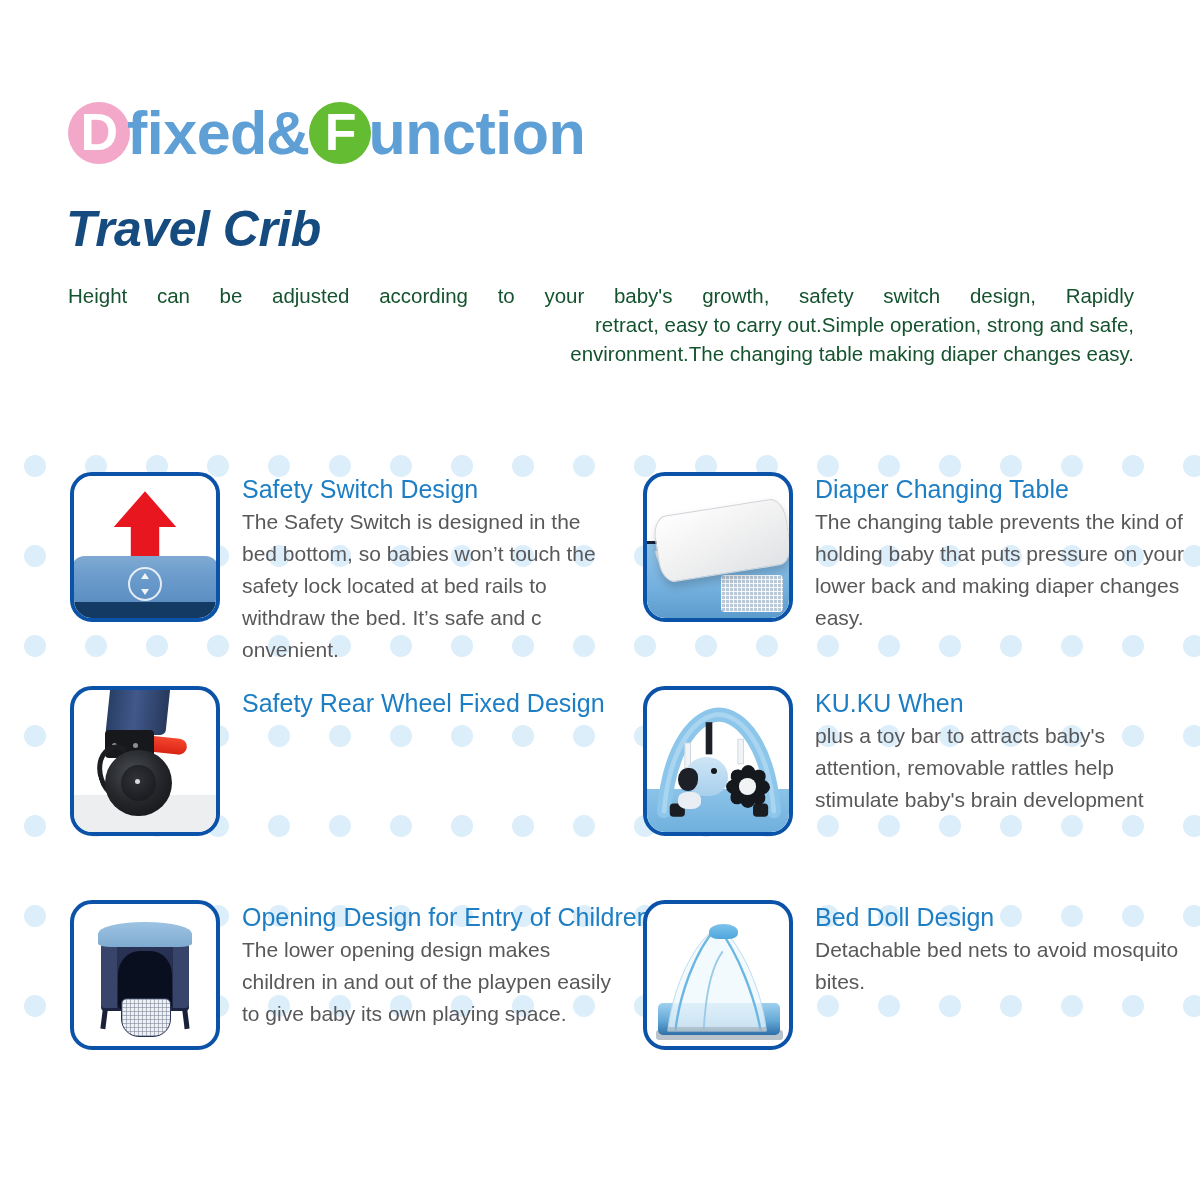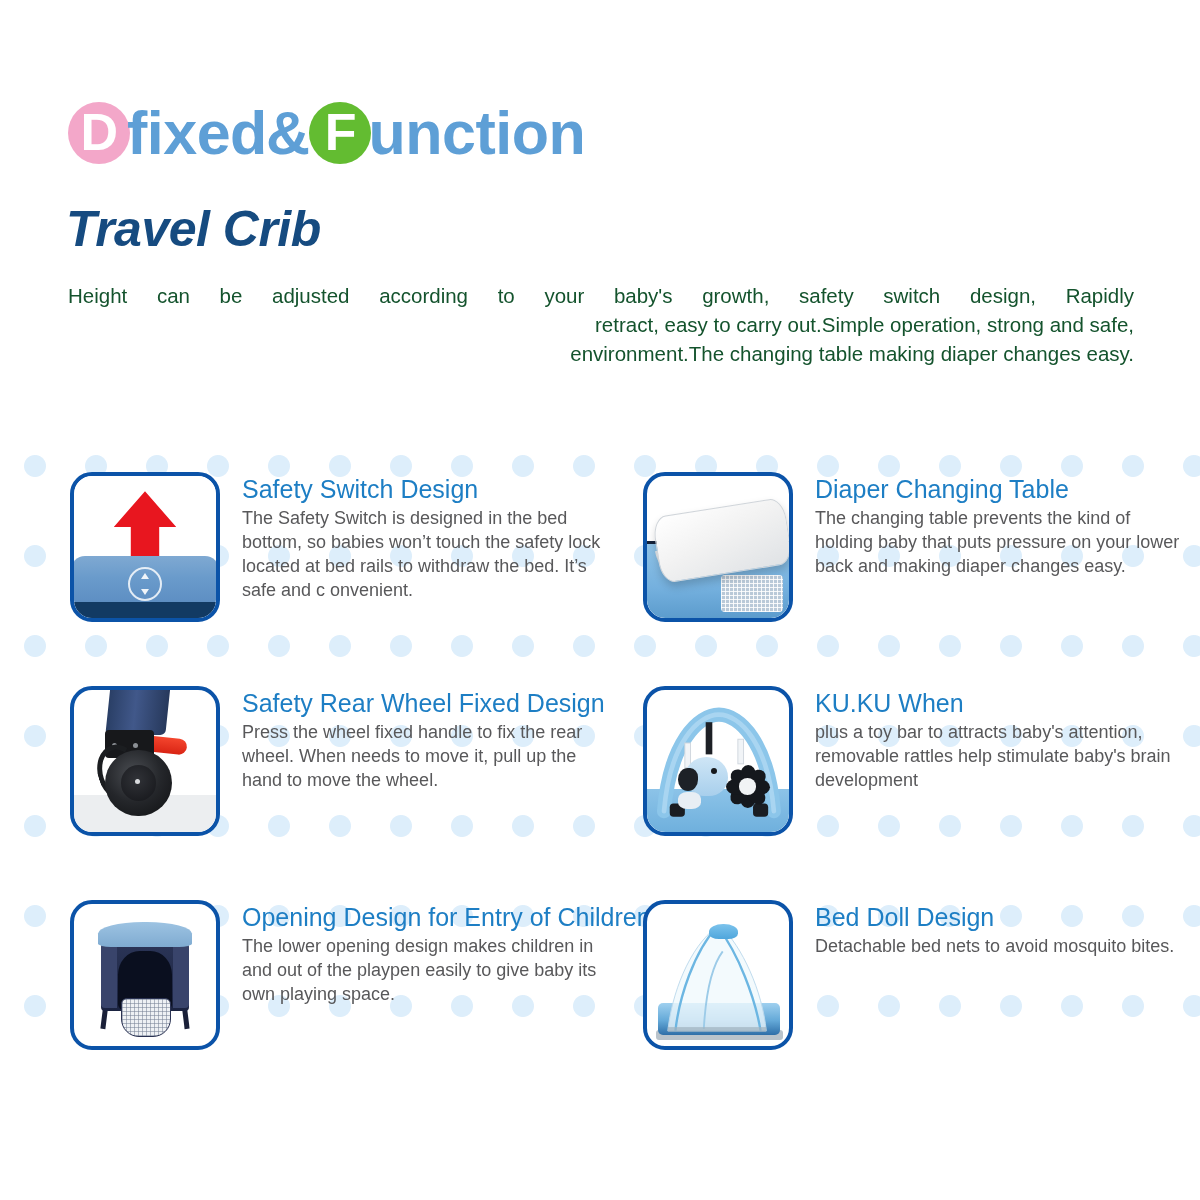--- a/index.html
+++ b/index.html
@@ -154,22 +154,22 @@
   }
   .feature-title {
     color: #1d7ec4;
     font-size: 25px;
     line-height: 30px;
     white-space: nowrap;
     margin-bottom: 2px;
   }
   .feature-desc {
     color: #58585a;
-    font-size: 18px;
-    line-height: 24px;
+    font-size: 21px;
+    line-height: 32px;
   }
 
   
 
   
   .art-switch .sky { position:absolute; left:0; top:0; right:0; height:58%; background:#ffffff; }
   .art-switch .rail {
     position:absolute; left:-2%; right:-2%; top:56%; bottom:0;
     background:linear-gradient(180deg,#7fa9d2 0%,#6a9bcb 35%,#5f90c4 70%,#4b7bb0 100%);
     border-radius:14px 14px 10px 10px;
@@ -430,21 +430,20 @@
             <div class="handle"></div>
             <div class="bracket"></div>
             <div class="fender"></div>
             <div class="tire"></div>
             <div class="hub"></div>
             <div class="hub-dot"></div>
           </div>
         </div>
         <div class="feature-text">
           <div class="feature-title">Safety Rear Wheel Fixed Design</div>
-          <div class="feature-desc">Press the wheel fixed handle to fix the  rear wheel.  When needs to move it, pull up the hand to move the wheel.</div>
         </div>
       </div>
 
       <div class="feature col-right">
         <div class="feature-thumb">
           <div class="thumb-art art-doll">
             <div class="mat"></div>
             <svg class="bar-svg" viewBox="0 0 150 150" aria-hidden="true">
               <path d="M18 128 C 24 56, 54 26, 76 26 C 98 26, 128 56, 134 128" fill="none" stroke="#8cc6ea" stroke-width="15" stroke-linecap="round"></path>
               <path d="M18 128 C 24 56, 54 26, 76 26 C 98 26, 128 56, 134 128" fill="none" stroke="#b5dcf3" stroke-width="5" stroke-linecap="round" opacity=".7"></path>

